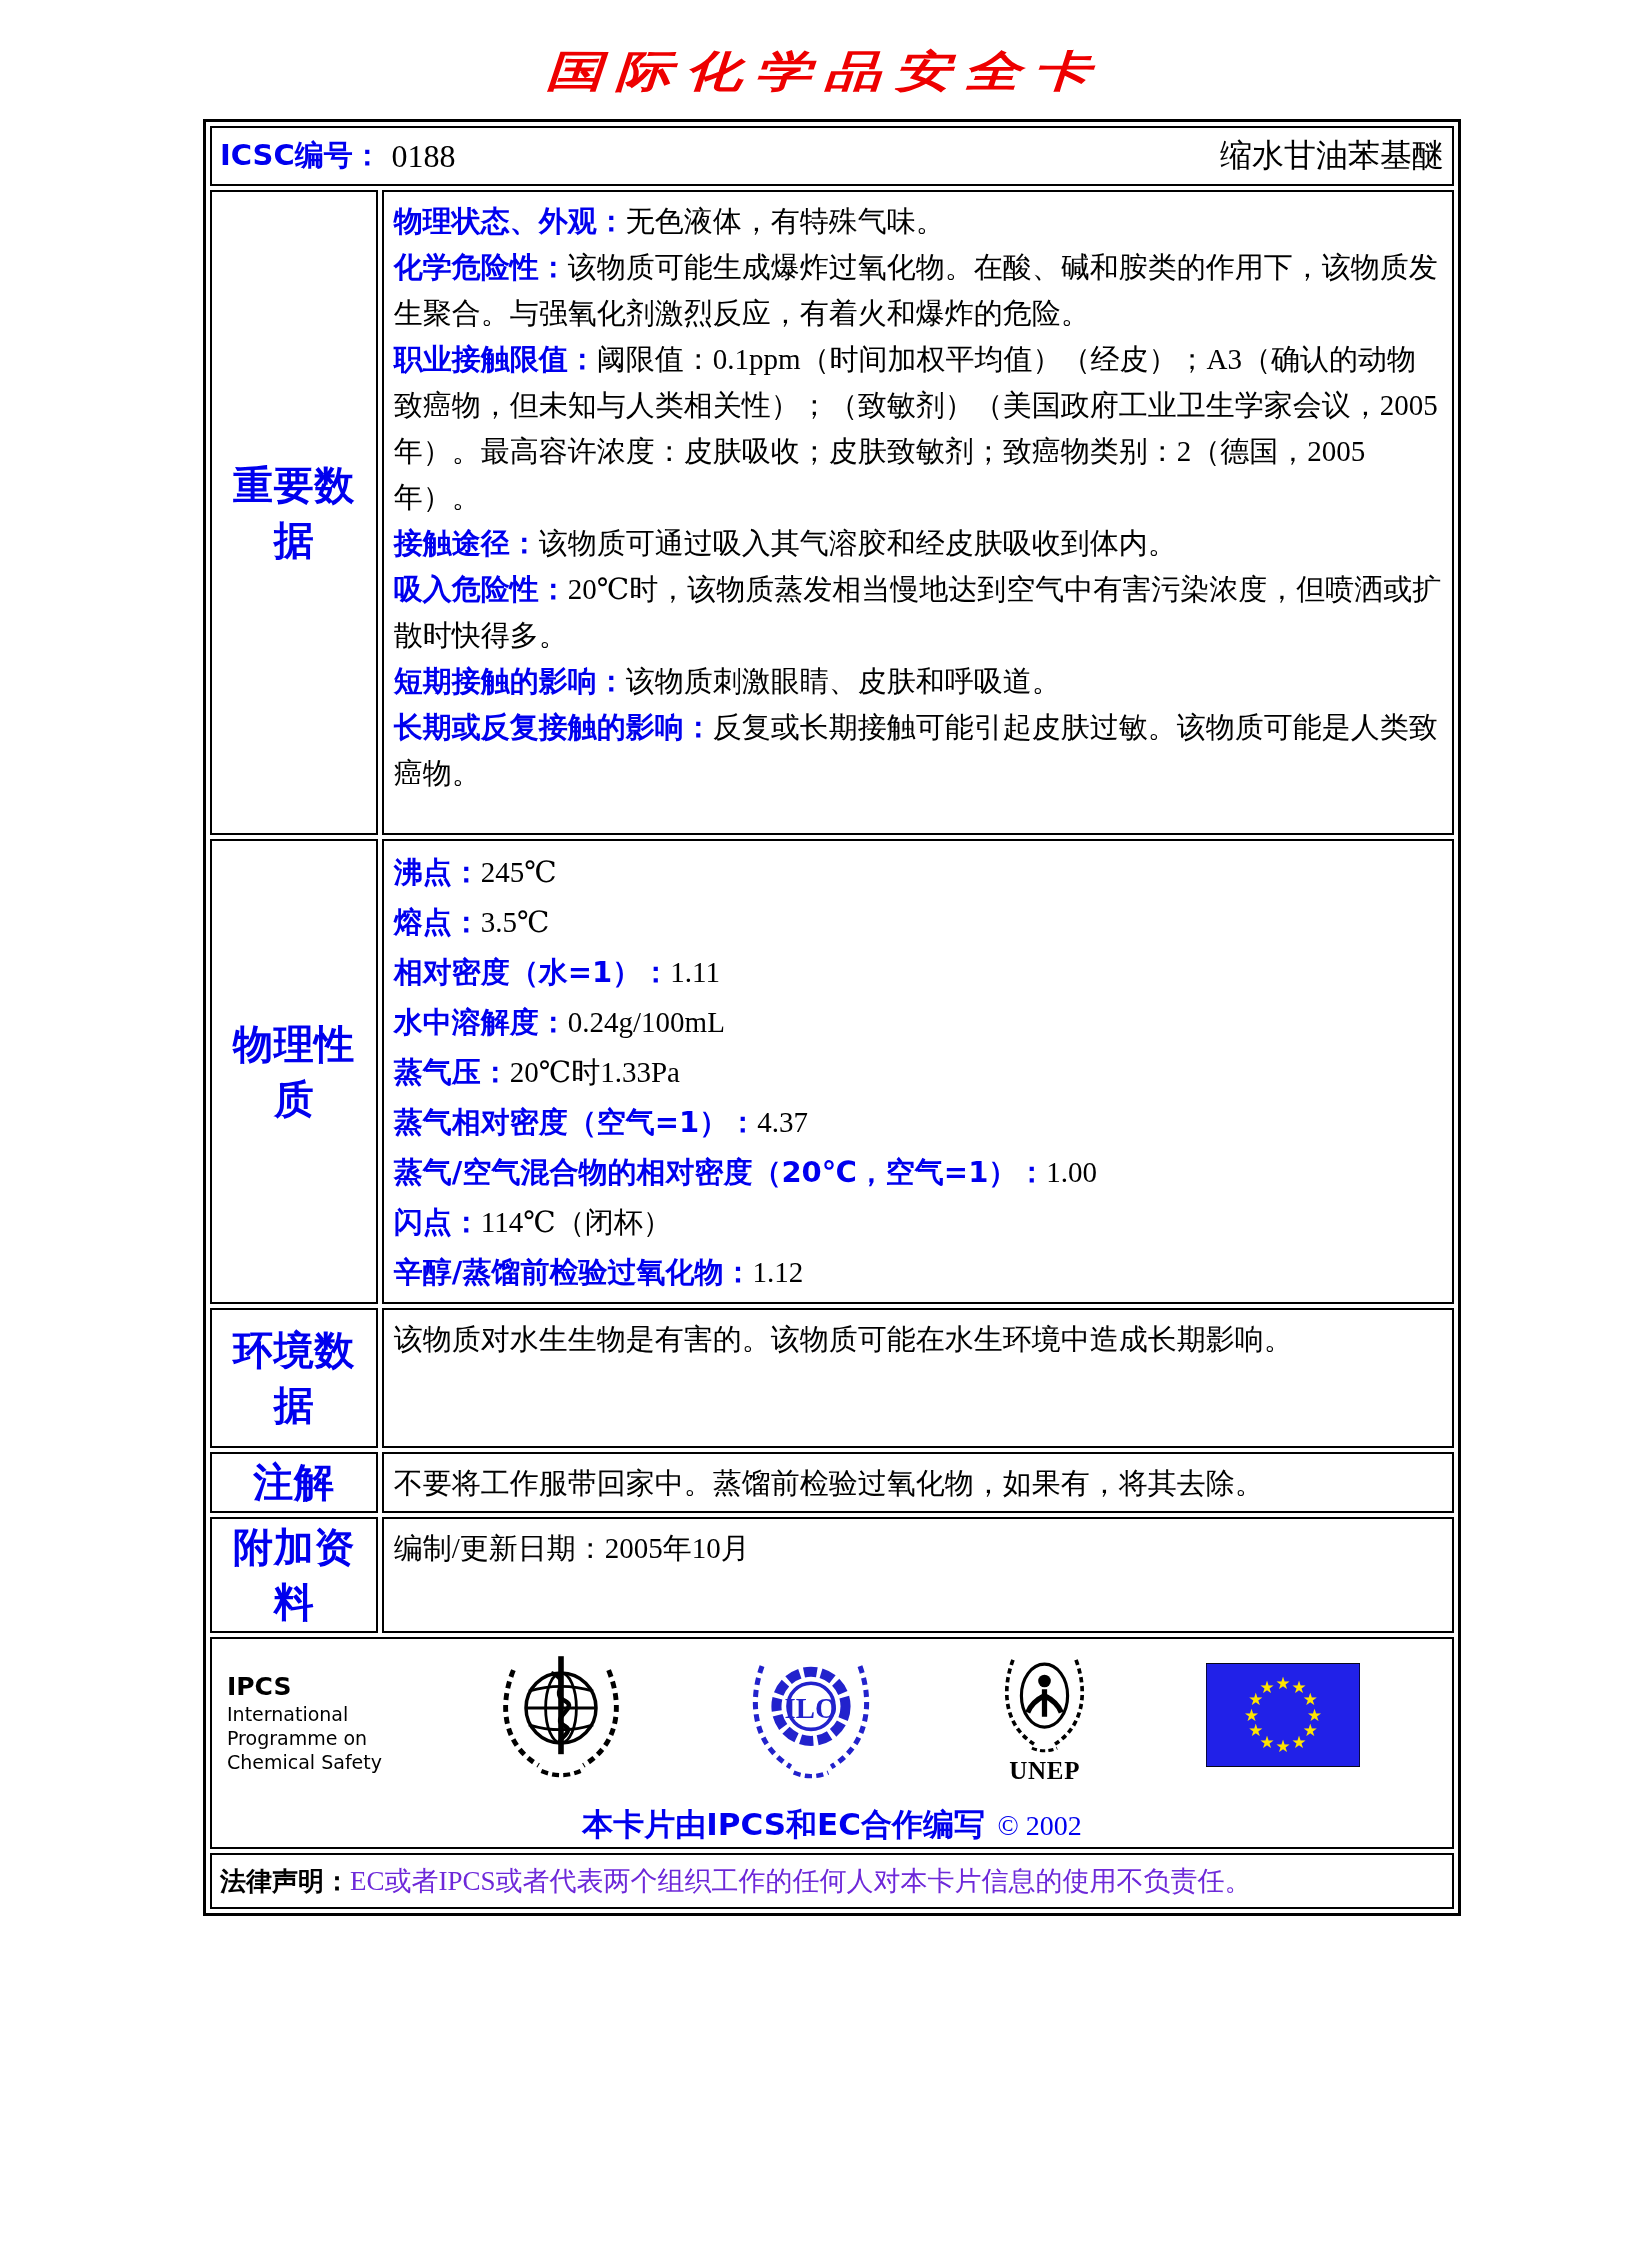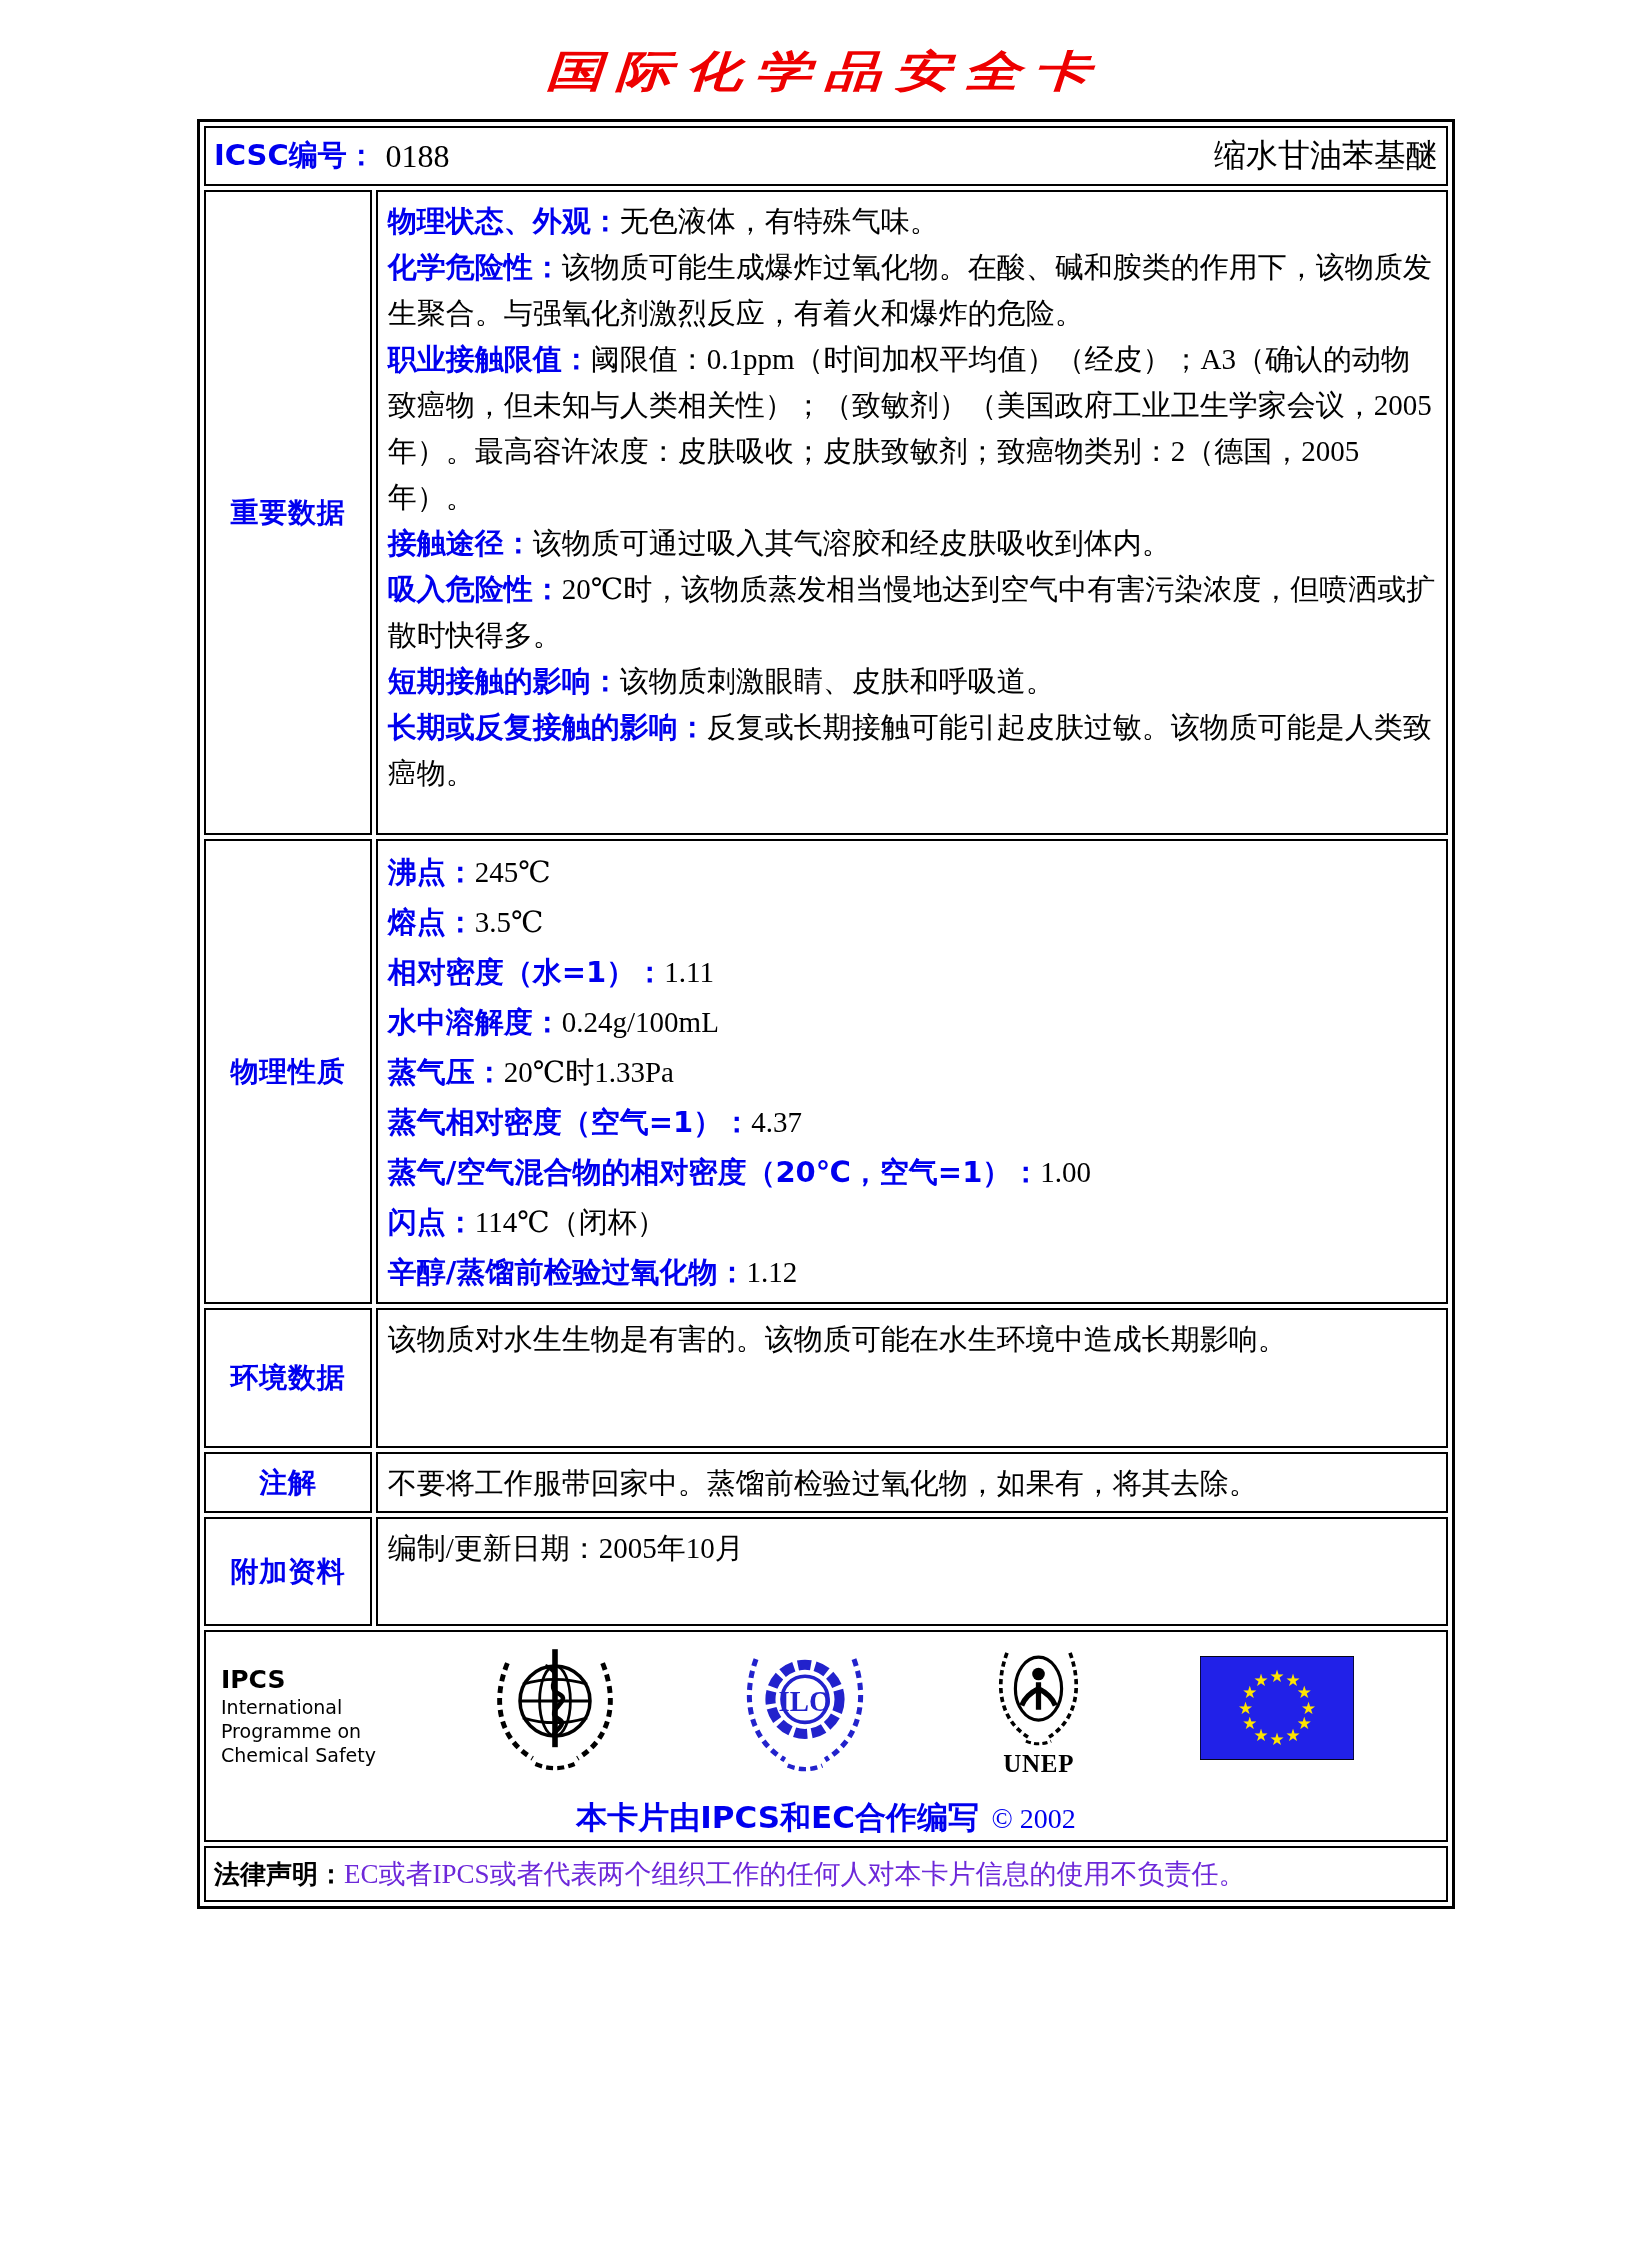--- a/index.html
+++ b/index.html
@@ -7,29 +7,29 @@
        font-family:"Liberation Serif","DejaVu Serif",serif;color:#000;}
 
   
   .page-title-wrap{position:absolute;top:43px;left:0;width:1649px;text-align:center;font-style:italic;}
   .page-title{display:inline-block;color:#ee0000;
       font-family:"DejaVu Sans","Liberation Sans",sans-serif;
       font-weight:bold;font-size:43px;letter-spacing:9.8px;
       transform:scaleX(1.32);transform-origin:center;white-space:nowrap;}
 
   
-  .card{position:absolute;left:197px;top:119px;width:1258px;
+  .card{position:absolute;left:203px;top:119px;width:1258px;
         border:3.5px solid #000;box-sizing:border-box;background:#fff;}
   table.icsc{border-collapse:separate;border-spacing:4.9px;width:100%;table-layout:fixed;}
   td{border:2.1px solid #000;box-sizing:border-box;vertical-align:top;background:#fff;}
   col.c-label{width:168px;}
 
   .rowlabel{vertical-align:middle;text-align:center;
       font-family:"DejaVu Sans","Liberation Sans",sans-serif;
-      font-weight:bold;font-size:28px;color:#0000ee;letter-spacing:0.7px;}
+      font-weight:bold;font-size:40px;color:#0000ee;letter-spacing:0.7px;}
 
   
   .hdr{height:60px;vertical-align:middle;}
   .hdr-inner{display:flex;justify-content:space-between;align-items:center;padding:0 7px;}
   .hdr-label{font-family:"DejaVu Sans","Liberation Sans",sans-serif;font-weight:bold;
       font-size:29px;color:#0000ee;}
   .hdr-num{font-size:32px;color:#000;margin-left:9.8px;}
   .hdr-left{display:flex;align-items:center;}
   .hdr-chem{font-size:32px;color:#000;}
 

